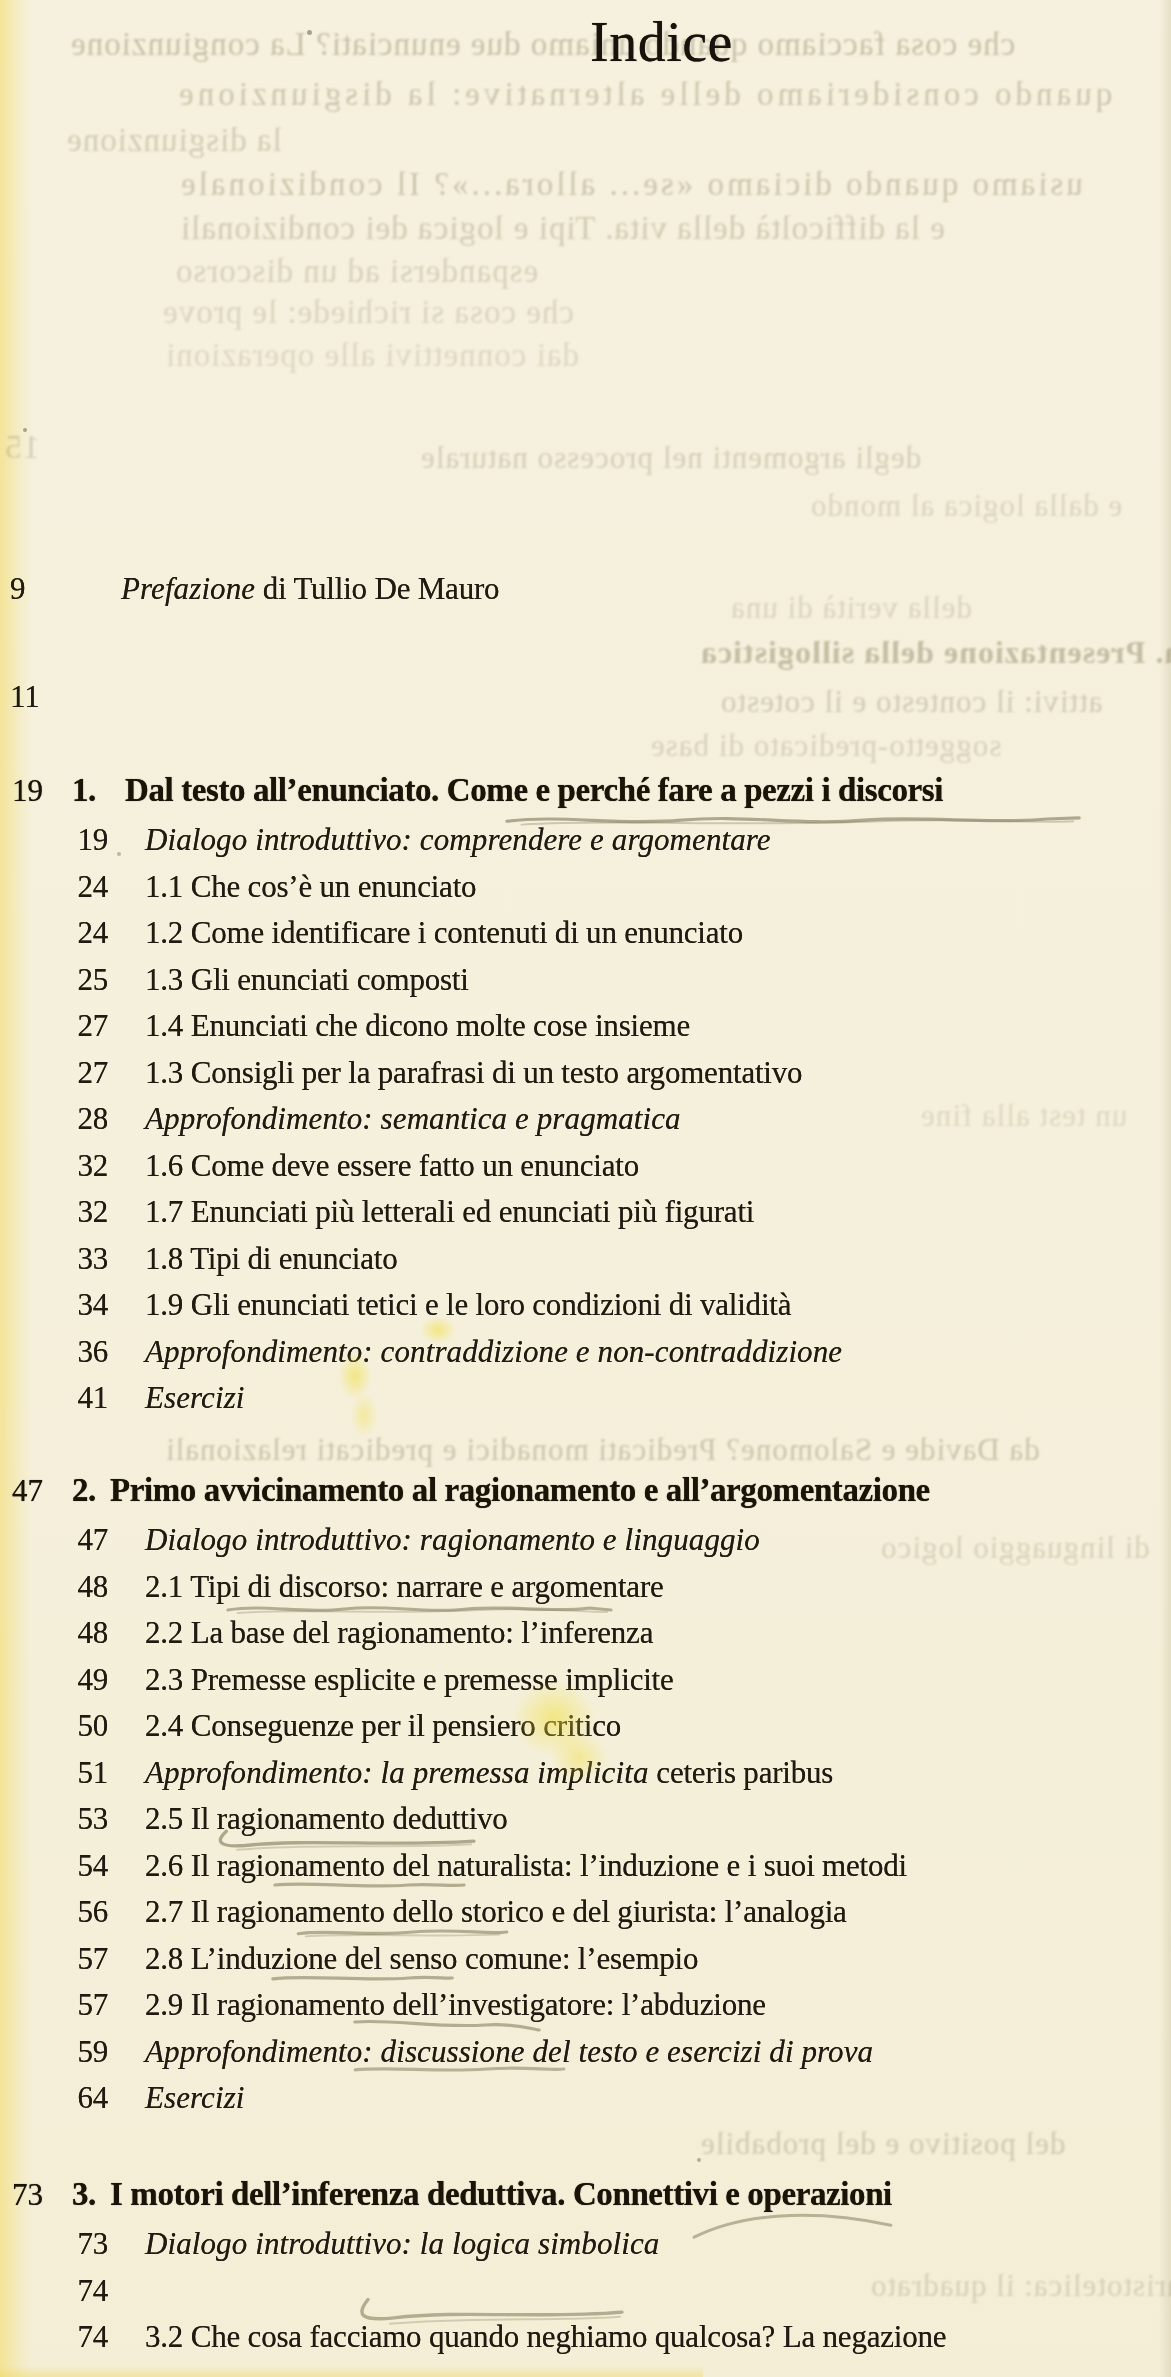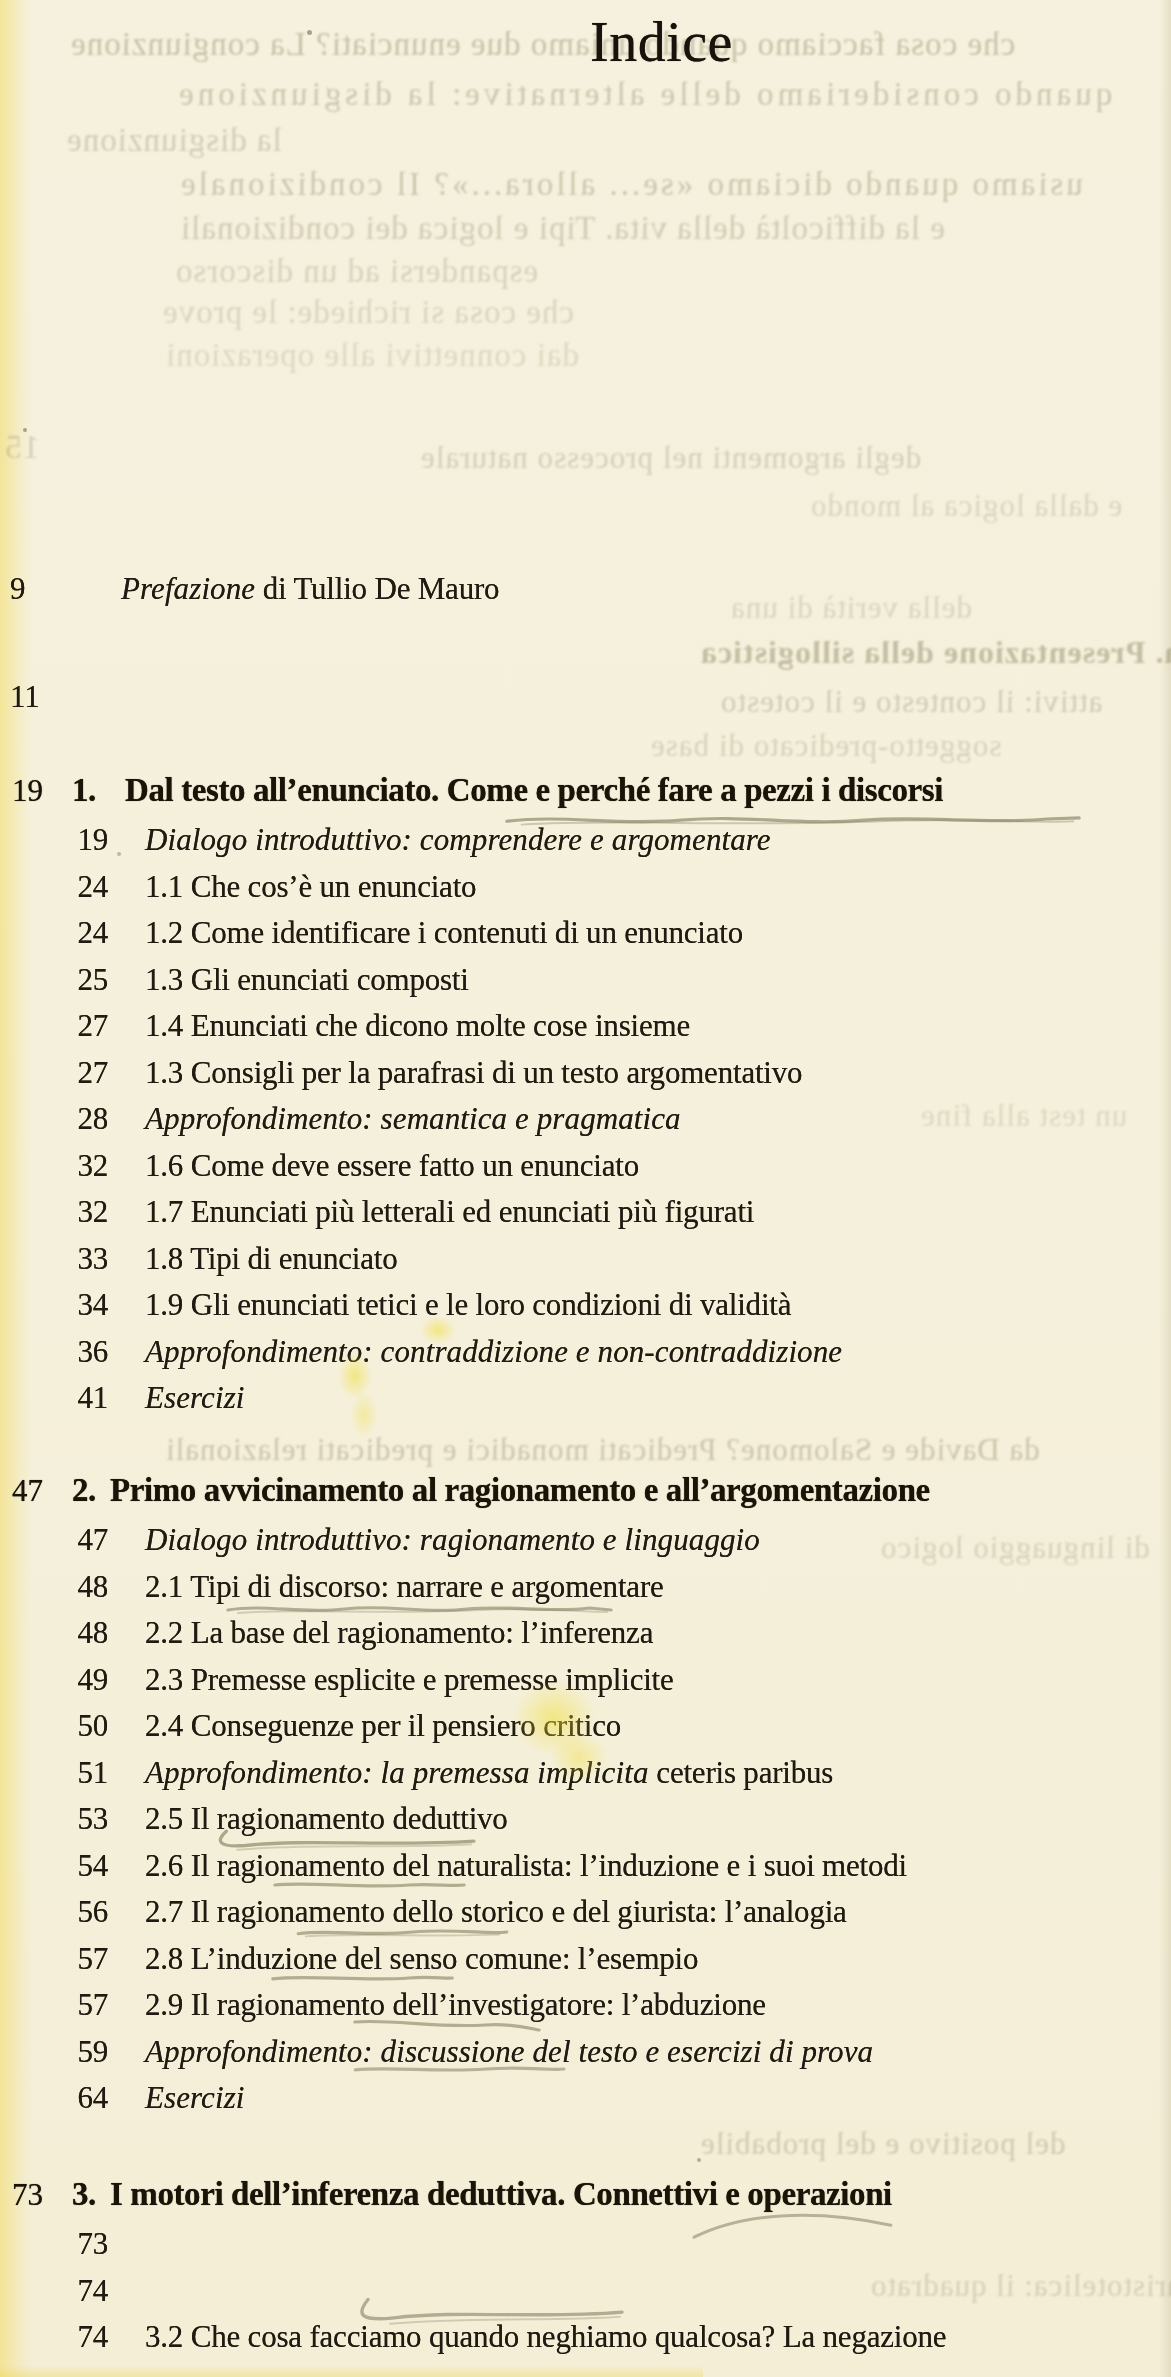--- a/index.html
+++ b/index.html
@@ -219,20 +219,21 @@
 
   <section class="chapter" style="top:2174px">
     <div class="chead">
       <span class="mnum">73</span>
       <span class="cnum">3.</span>
       <span class="ctitle">I motori dell’inferenza deduttiva. Connettivi e operazioni</span>
     </div>
     <div class="rows">
       <div class="row">
           <span class="pg">73</span>
+          <span class="txt"><i>Dialogo introduttivo: la logica simbolica</i><span></span></span>
         </div>
       <div class="row">
           <span class="pg">74</span>
         </div>
       <div class="row">
           <span class="pg">74</span>
           <span class="txt"><i></i><span>3.2 Che cosa facciamo quando neghiamo qualcosa? La negazione</span></span>
         </div>
     </div>
   </section>

